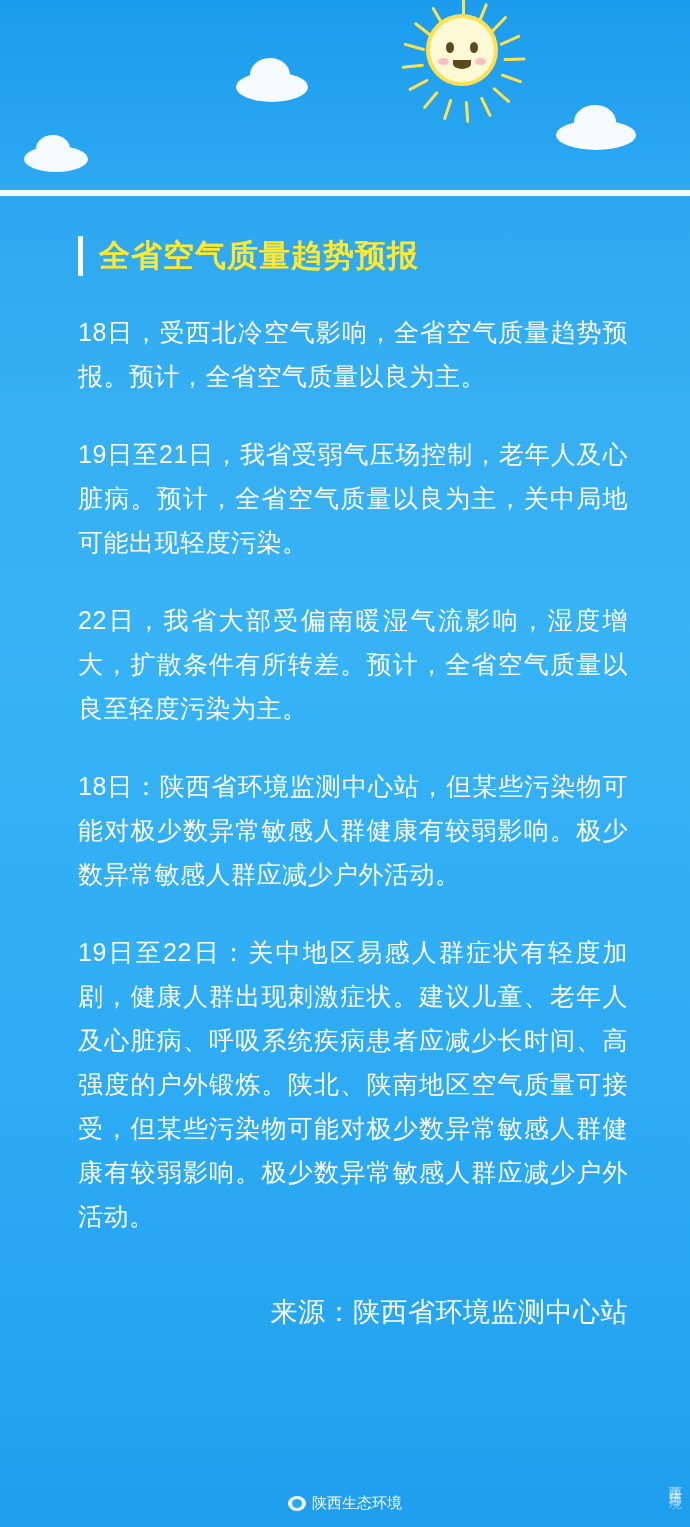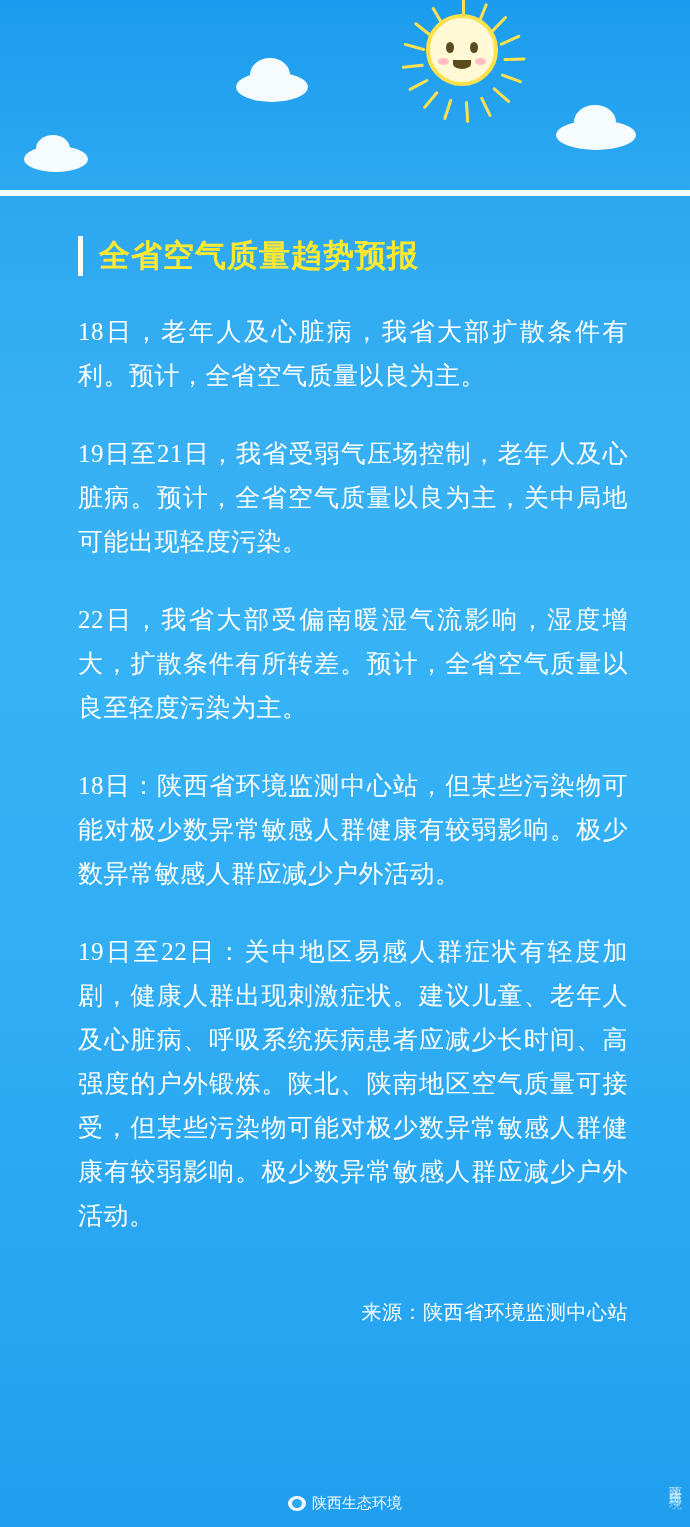--- a/index.html
+++ b/index.html
@@ -10,21 +10,20 @@
   body {
     font-family: "Liberation Sans", sans-serif;
   }
   .poster {
     position: relative;
     width: 690px;
     height: 1527px;
     margin: 0 auto;
     background: linear-gradient(180deg, #1fa0ef 0%, #2ca7f0 12%, #37b0f3 28%, #36b3f6 45%, #31aef4 62%, #2aa8f2 78%, #24a3f0 92%, #1f9eee 100%);
     overflow: hidden;
-    font-family: Liberation Serif, serif;
   }
 
   
   .sky {
     position: absolute;
     left: 0; top: 0;
     width: 690px;
     height: 196px;
     background: linear-gradient(180deg, #1c9cee 0%, #25a3f0 55%, #2eaaf2 100%);
   }
@@ -149,21 +148,21 @@
   .para {
     color: #ffffff;
     font-size: 25px;
     line-height: 44px;
     letter-spacing: .5px;
     margin: 0 0 34px 0;
     text-align: justify;
   }
   .source {
     color: #ffffff;
-    font-size: 20px;
+    font-size: 27px;
     line-height: 36px;
     text-align: right;
     margin: 56px 62px 0 0;
     letter-spacing: .5px;
   }
 
   
   .footer {
     position: absolute;
     left: 0;
@@ -253,21 +252,21 @@
   <div class="sky-edge"></div>
 
   <div class="content">
 
     <div class="title-row">
       <div class="title-bar"></div>
       <div class="title">全省空气质量趋势预报</div>
     </div>
 
     <div class="paragraphs">
-      <p class="para">18日，老年人及心脏病，我省大部扩散条件有利。预计，全省空气质量以良为主。</p>
+      <p class="para">18日，受西北冷空气影响，全省空气质量趋势预报。预计，全省空气质量以良为主。</p>
       <p class="para">19日至21日，我省受弱气压场控制，老年人及心脏病。预计，全省空气质量以良为主，关中局地可能出现轻度污染。</p>
       <p class="para">22日，我省大部受偏南暖湿气流影响，湿度增大，扩散条件有所转差。预计，全省空气质量以良至轻度污染为主。</p>
       <p class="para">18日：陕西省环境监测中心站，但某些污染物可能对极少数异常敏感人群健康有较弱影响。极少数异常敏感人群应减少户外活动。</p>
       <p class="para">19日至22日：关中地区易感人群症状有轻度加剧，健康人群出现刺激症状。建议儿童、老年人及心脏病、呼吸系统疾病患者应减少长时间、高强度的户外锻炼。陕北、陕南地区空气质量可接受，但某些污染物可能对极少数异常敏感人群健康有较弱影响。极少数异常敏感人群应减少户外活动。</p>
     </div>
 
     <div class="source">来源：陕西省环境监测中心站</div>
   </div>
 
   <div class="watermark-side">陕西生态环境</div>

